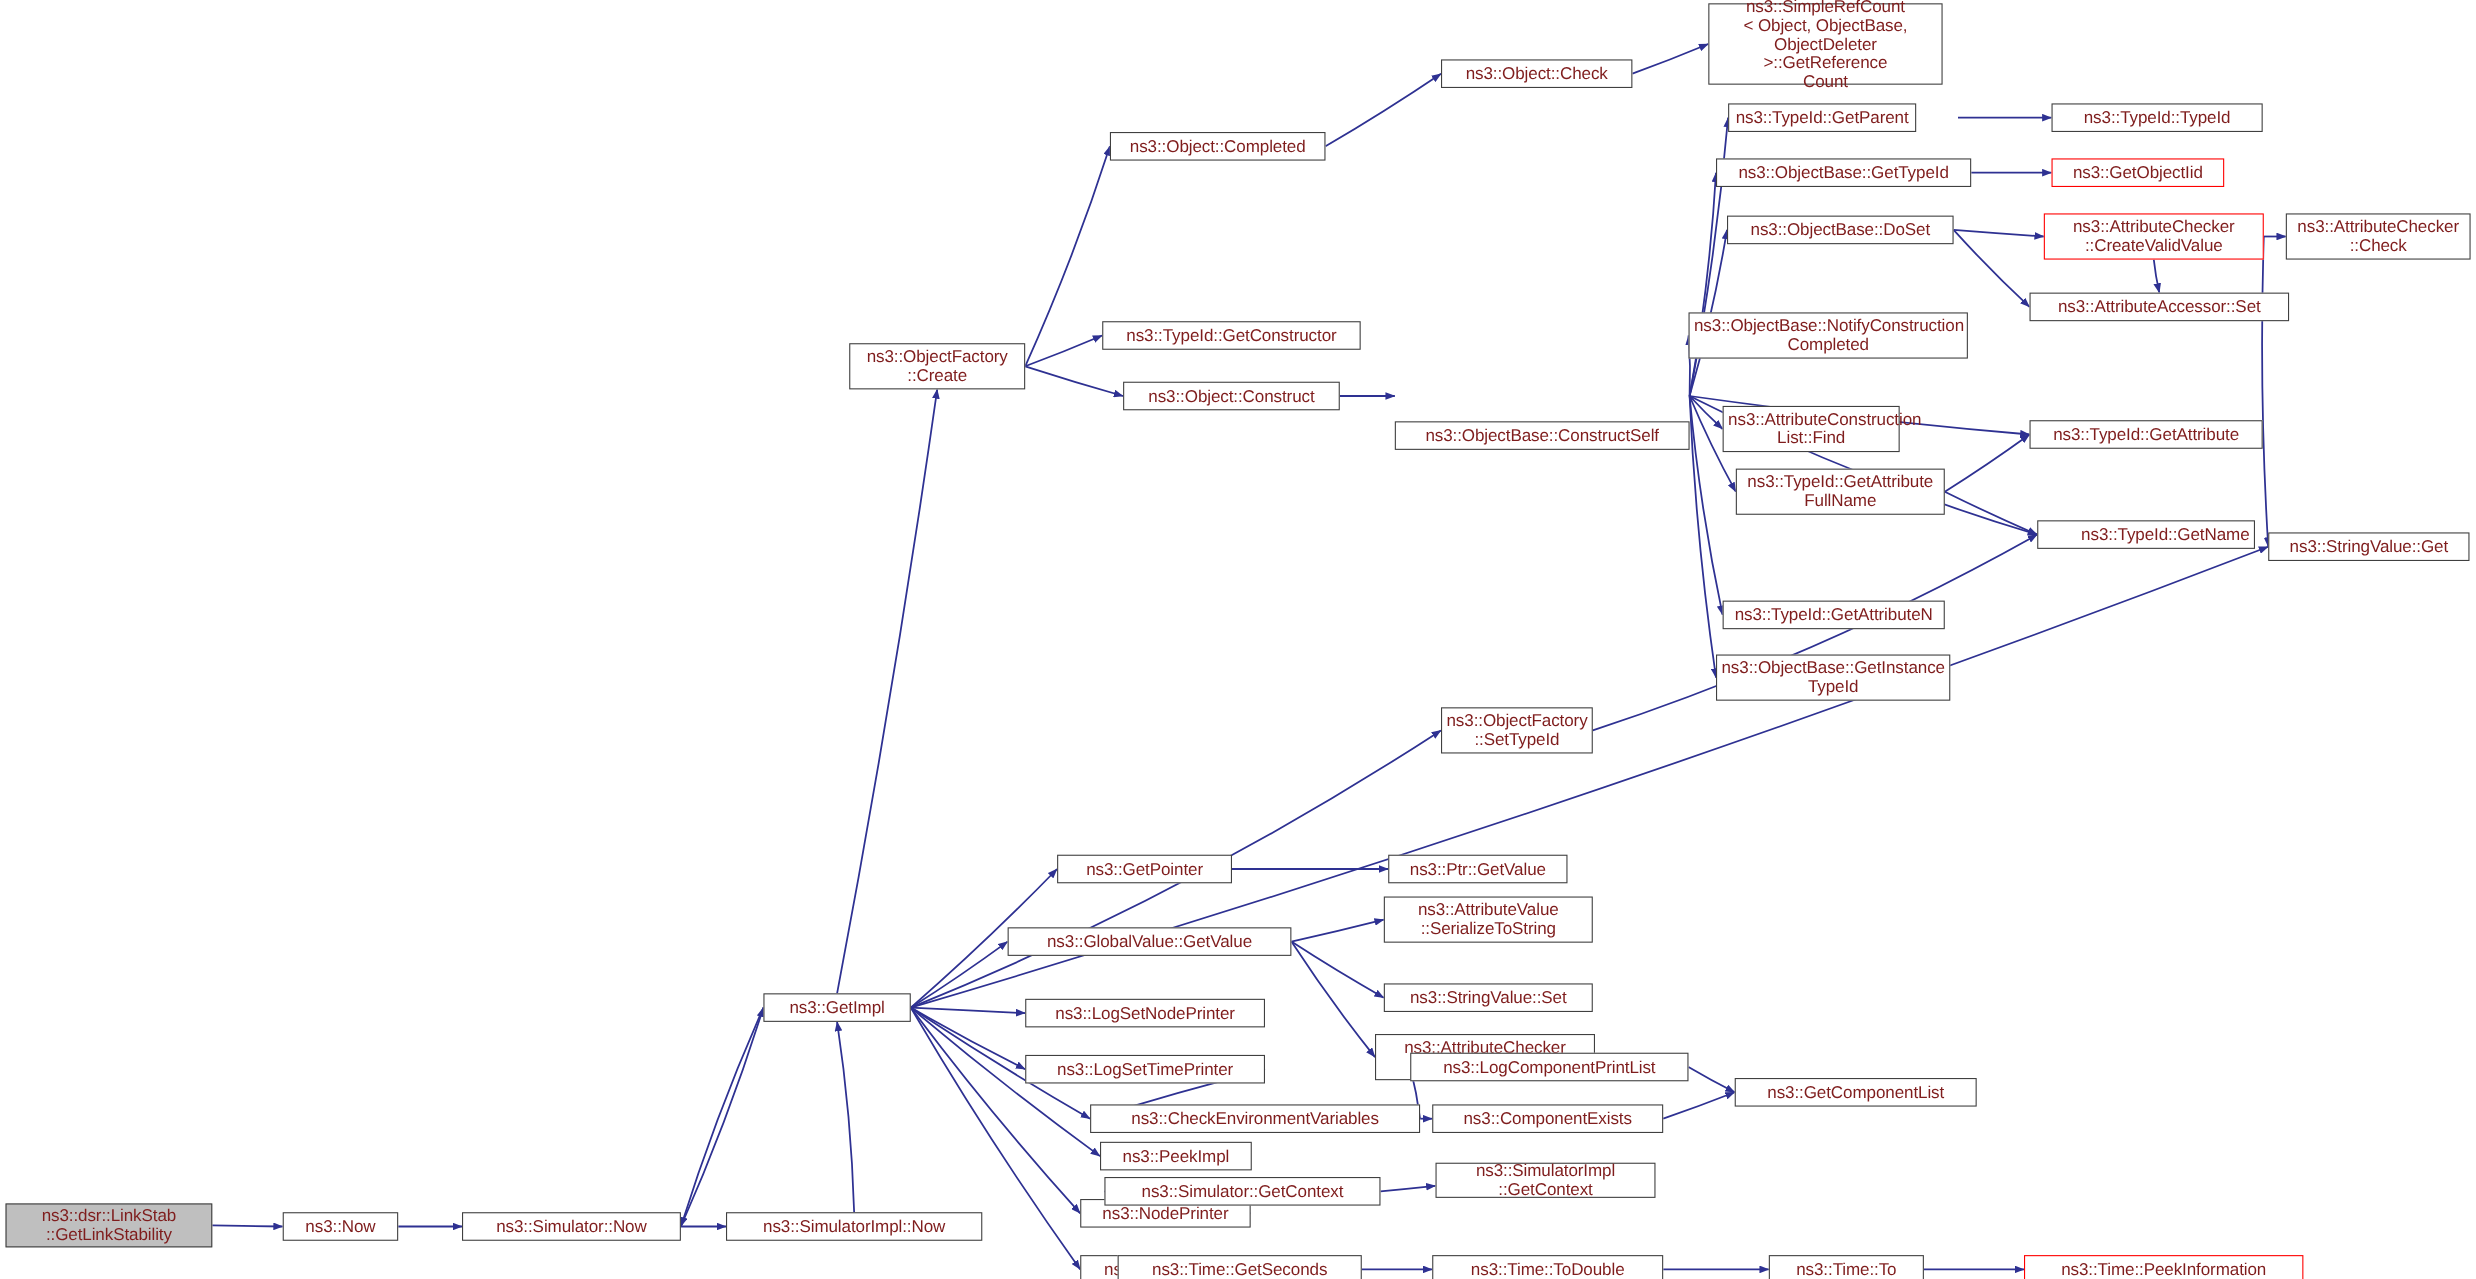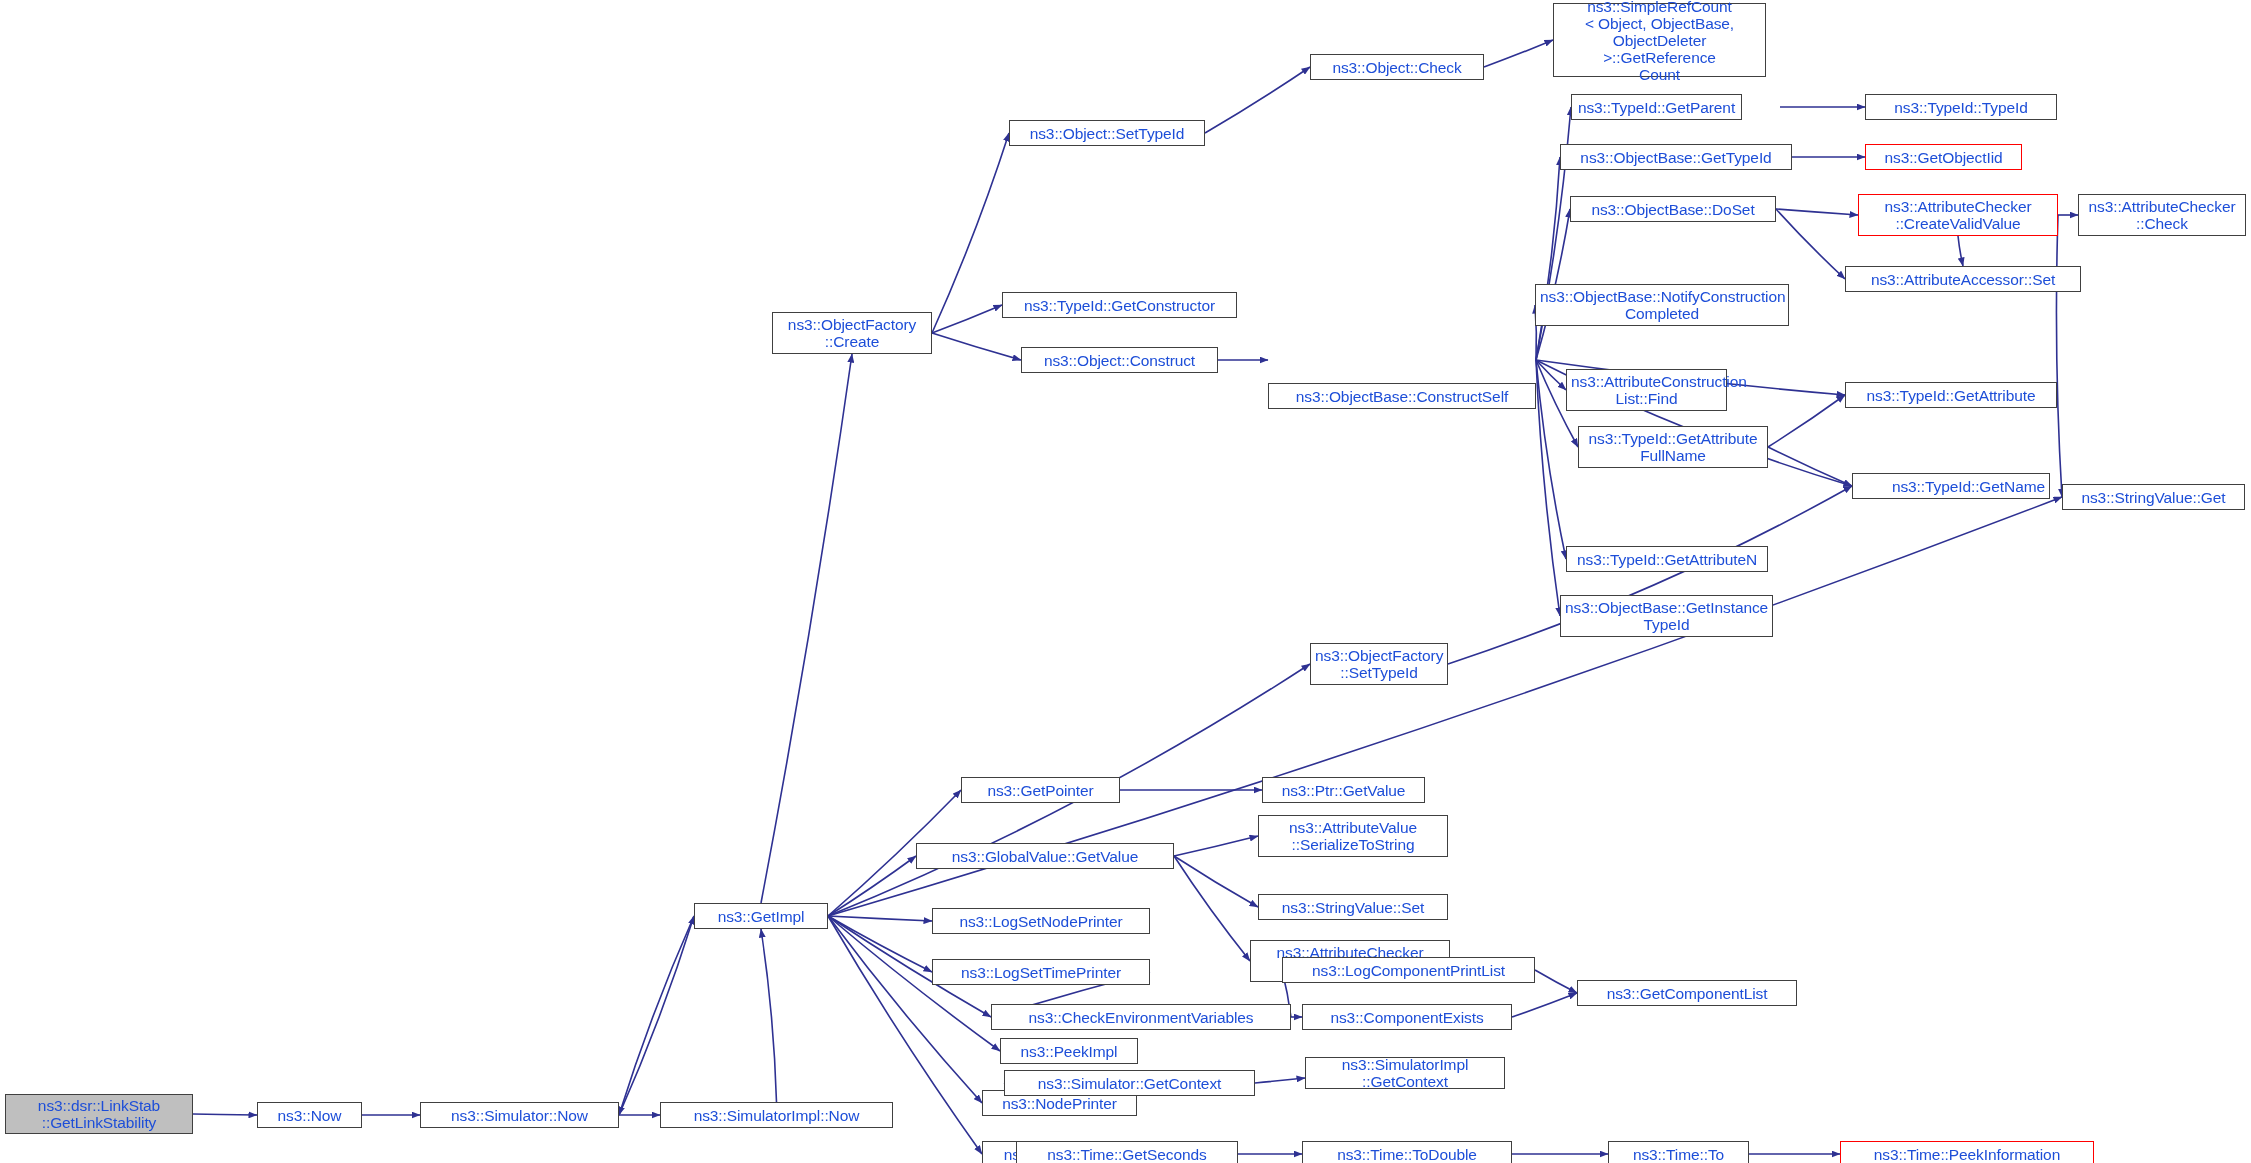--- a/index.html
+++ b/index.html
@@ -26,21 +26,21 @@
     position: absolute;
     box-sizing: border-box;
     background: #ffffff;
     border: 1px solid #404040;
     display: flex;
     align-items: center;
     justify-content: center;
     text-align: center;
     font-size: 15.5px;
     line-height: 17px;
-    color: #1d4ed8;
+    color: #7f1d1d;
     white-space: pre-line;
     padding: 1px 4px;
     letter-spacing: -0.1px;
   }
   .node.red {
     border-color: #ff0000;
   }
   .node.current {
     background: #bfbfbf;
     border-color: #404040;
@@ -147,21 +147,21 @@
       <div class="node" style="left: 1577px; top: 980px; width: 220px; height: 26px;"><span class="node-label">ns3::GetComponentList</span></div>
       <div class="node" style="left: 1004px; top: 1070px; width: 251px; height: 26px;"><span class="node-label">ns3::Simulator::GetContext</span></div>
       <div class="node" style="left: 1305px; top: 1057px; width: 200px; height: 32px;"><span class="node-label">ns3::SimulatorImpl
 ::GetContext</span></div>
       <div class="node" style="left: 1016px; top: 1141px; width: 222px; height: 26px;"><span class="node-label">ns3::Time::GetSeconds</span></div>
       <div class="node" style="left: 1302px; top: 1141px; width: 210px; height: 26px;"><span class="node-label">ns3::Time::ToDouble</span></div>
       <div class="node" style="left: 1608px; top: 1141px; width: 141px; height: 26px;"><span class="node-label">ns3::Time::To</span></div>
       <div class="node red" style="left: 1840px; top: 1141px; width: 254px; height: 26px;"><span class="node-label">ns3::Time::PeekInformation</span></div>
       <div class="node" style="left: 772px; top: 312px; width: 160px; height: 42px;"><span class="node-label">ns3::ObjectFactory
 ::Create</span></div>
-      <div class="node" style="left: 1009px; top: 120px; width: 196px; height: 26px;"><span class="node-label">ns3::Object::SetTypeId</span></div>
+      <div class="node" style="left: 1009px; top: 120px; width: 196px; height: 26px;"><span class="node-label">ns3::Object::Completed</span></div>
       <div class="node" style="left: 1310px; top: 54px; width: 174px; height: 26px;"><span class="node-label">ns3::Object::Check</span></div>
       <div class="node" style="left: 1553px; top: 3px; width: 213px; height: 74px;"><span class="node-label">ns3::SimpleRefCount
 &lt; Object, ObjectBase,
  ObjectDeleter &gt;::GetReference
 Count</span></div>
       <div class="node" style="left: 1002px; top: 292px; width: 235px; height: 26px;"><span class="node-label">ns3::TypeId::GetConstructor</span></div>
       <div class="node" style="left: 1021px; top: 347px; width: 197px; height: 26px;"><span class="node-label">ns3::Object::Construct</span></div>
       <div class="node" style="left: 1268px; top: 347px; width: 268px; height: 26px; margin-top: 36px;"><span class="node-label">ns3::ObjectBase::ConstructSelf</span></div>
       <div class="node" style="left: 1571px; top: 94px; width: 171px; height: 26px;"><span class="node-label">ns3::TypeId::GetParent</span></div>
       <div class="node" style="left: 1865px; top: 94px; width: 192px; height: 26px;"><span class="node-label">ns3::TypeId::TypeId</span></div>

